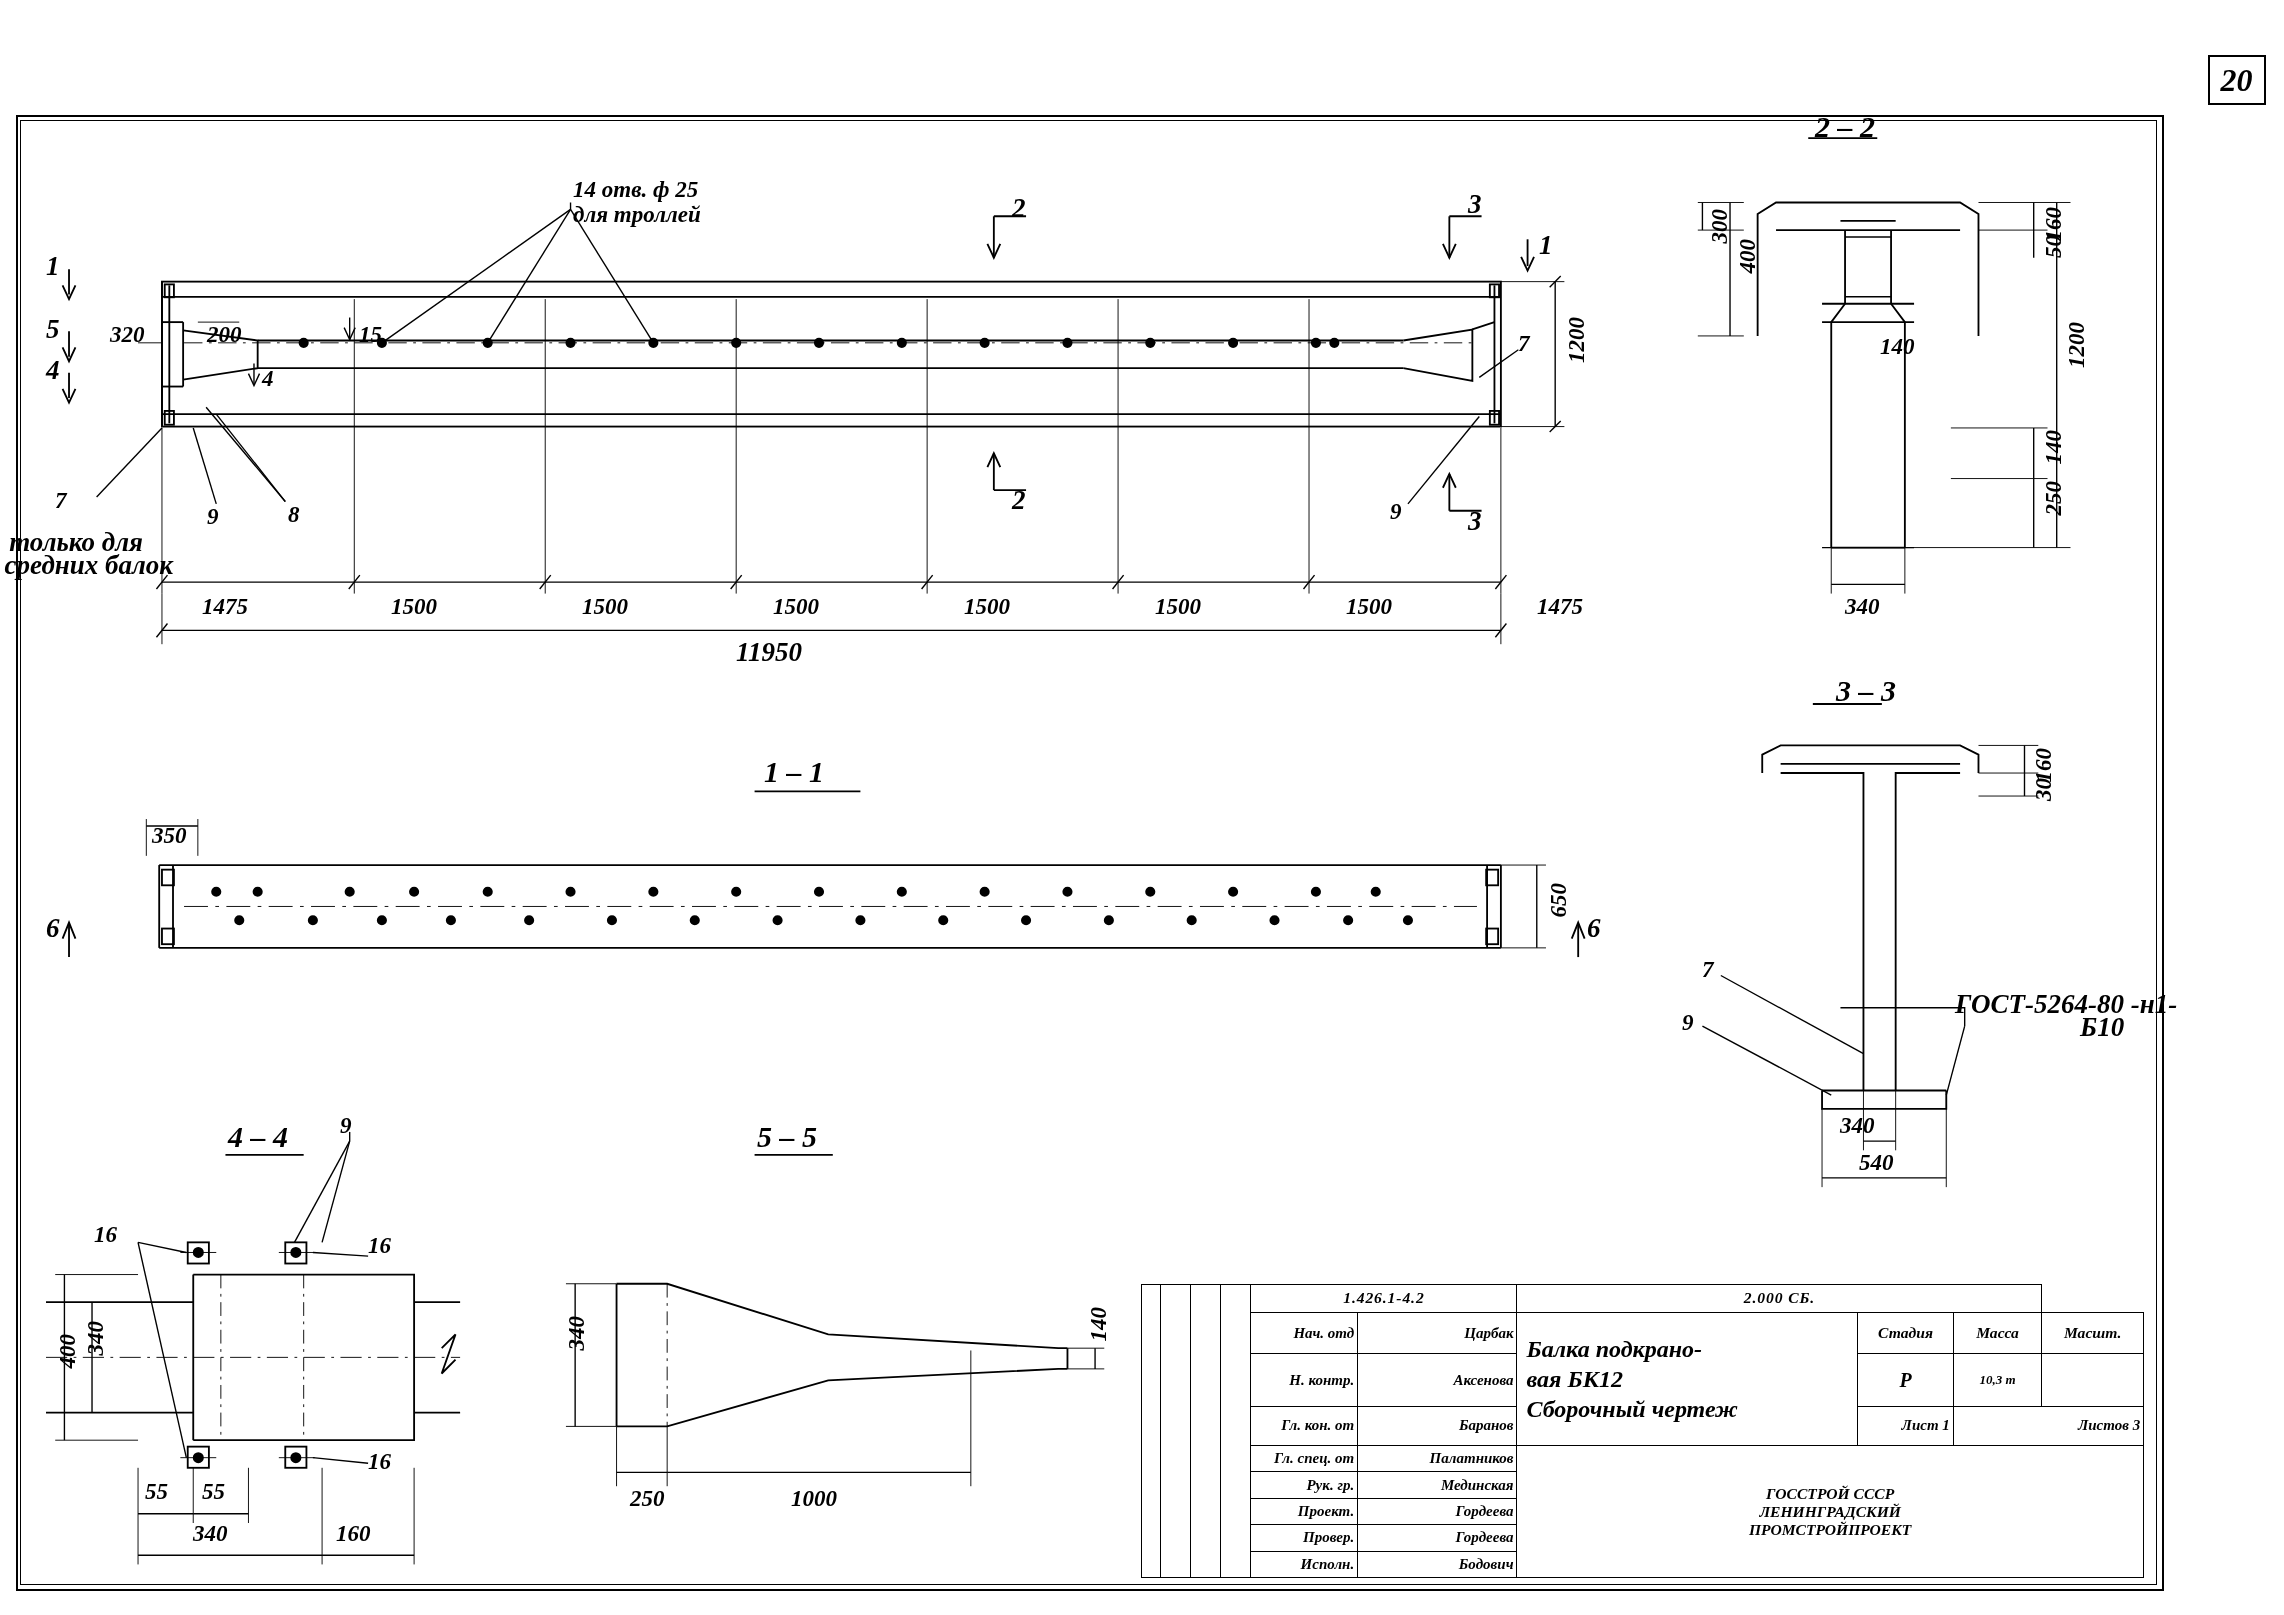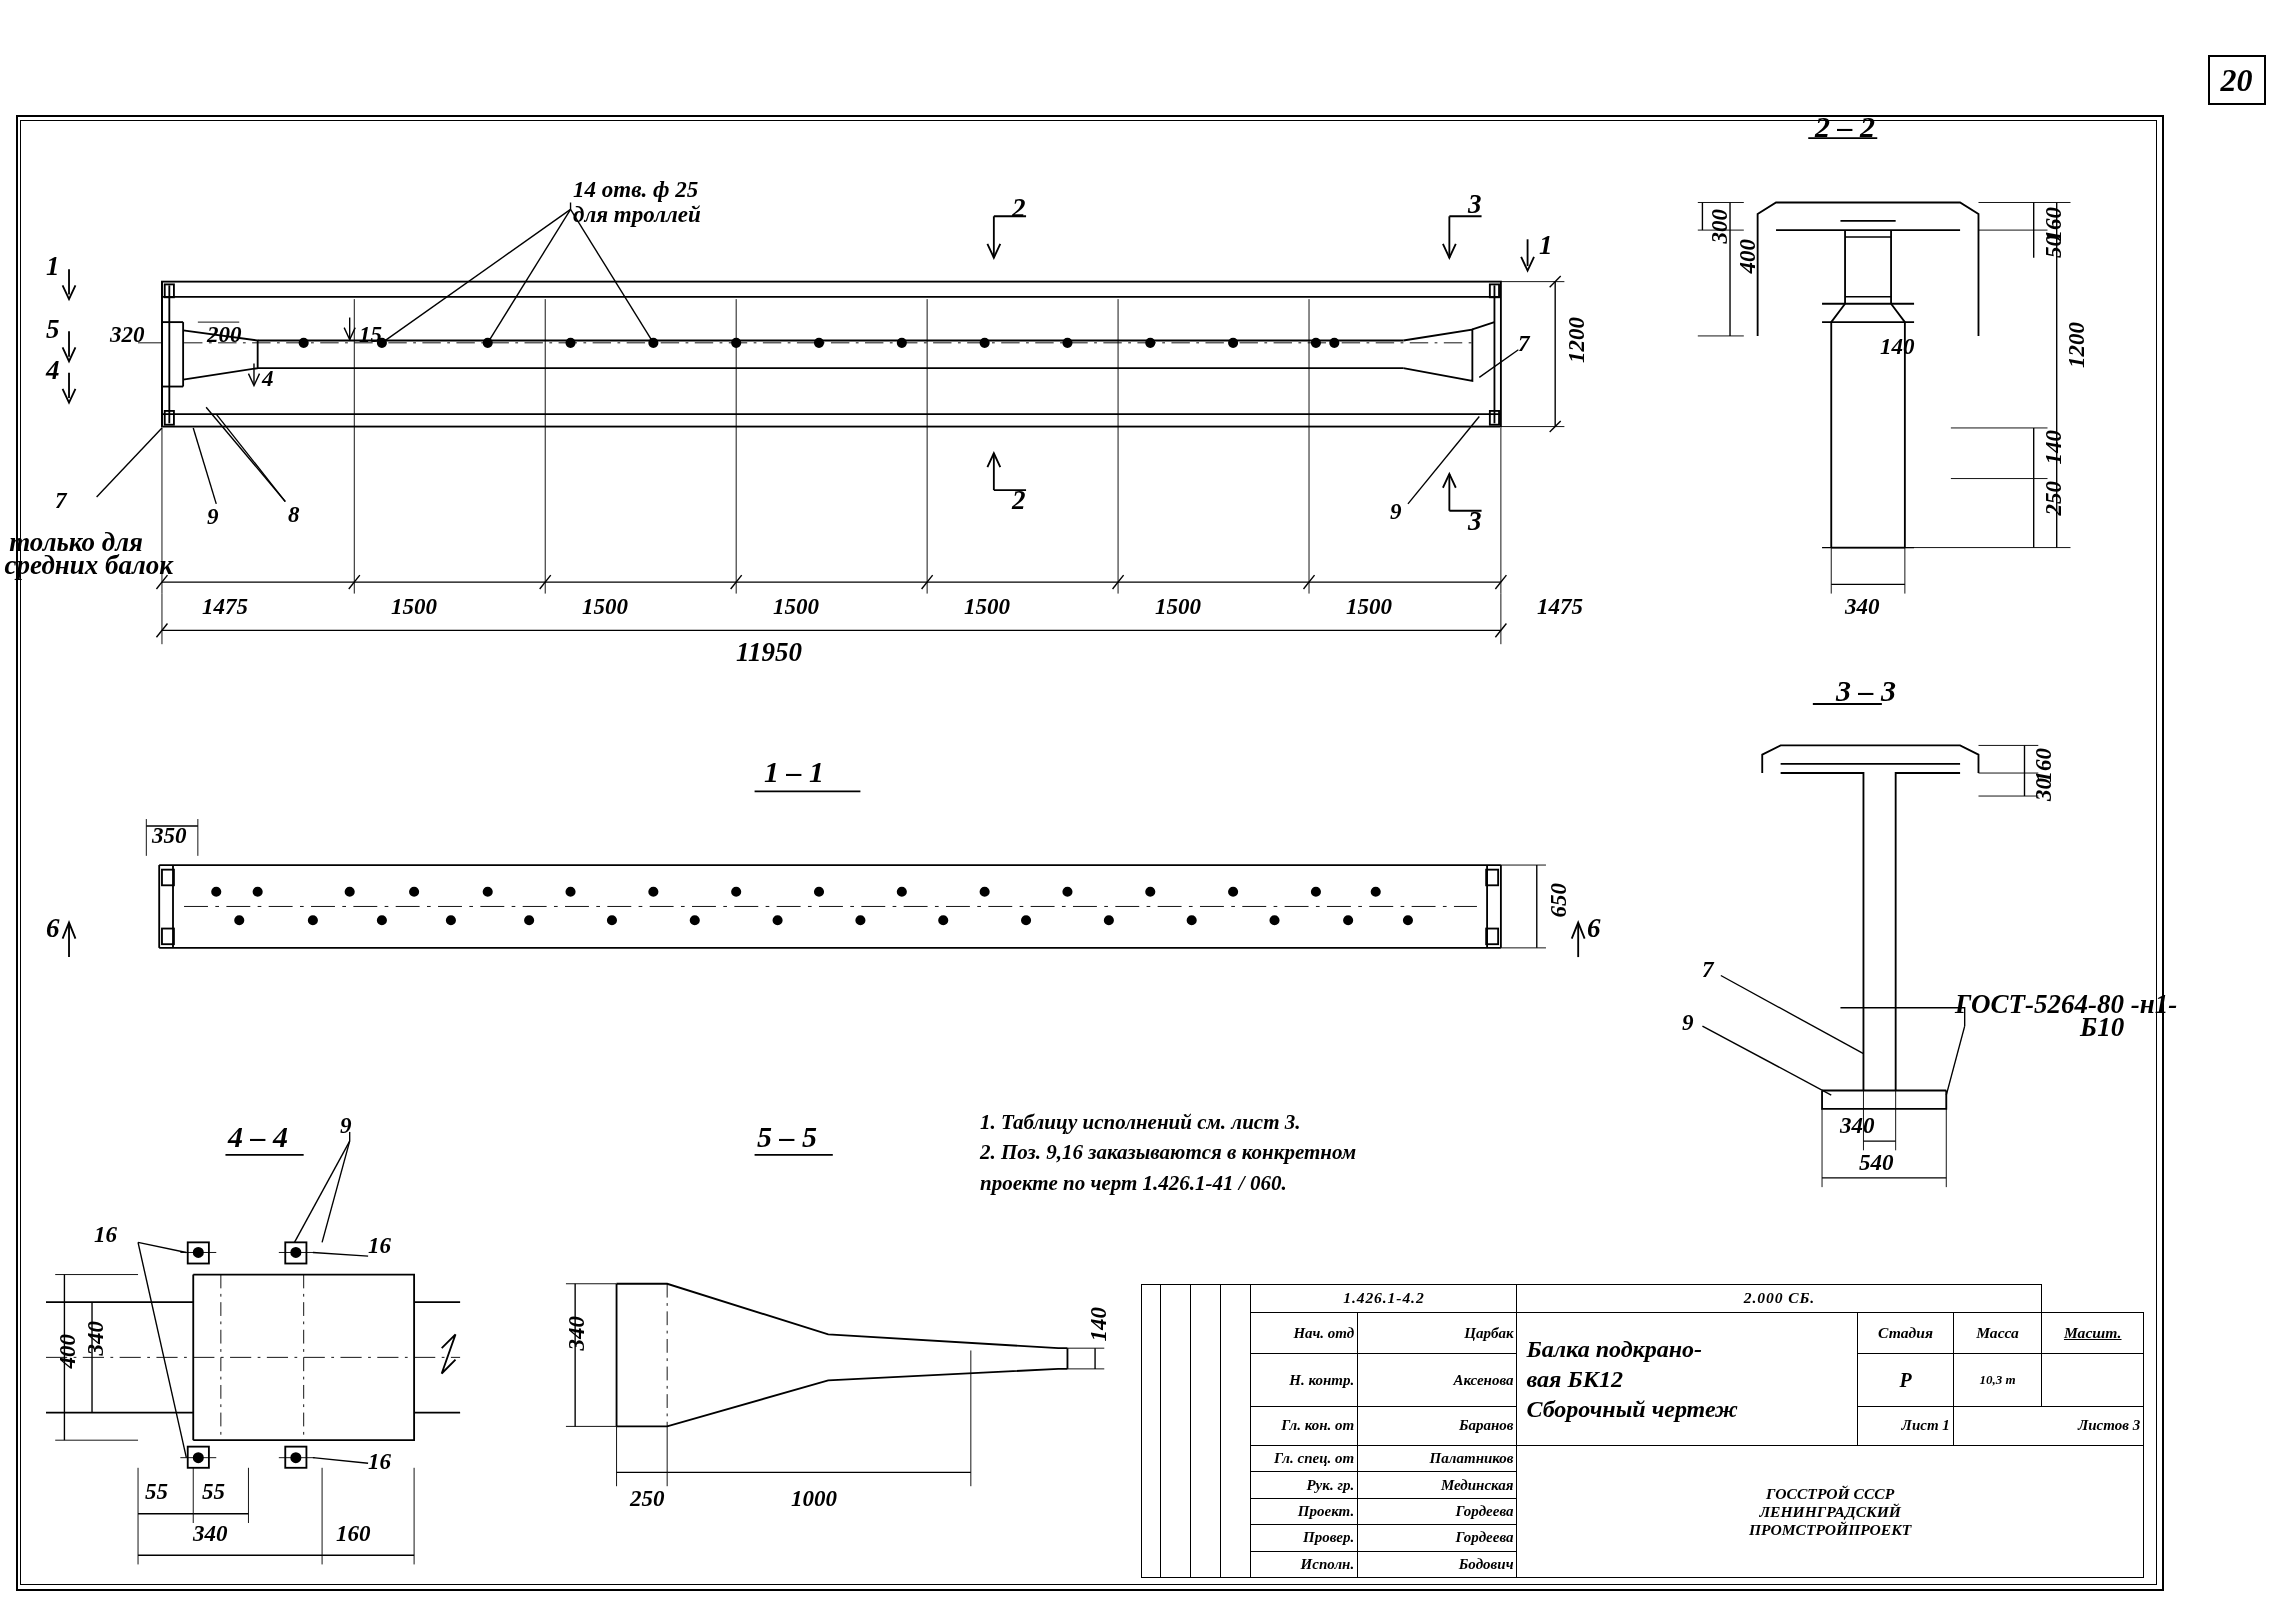--- a/index.html
+++ b/index.html
@@ -460,25 +460,20 @@
   <div class="lbl s26" style="left:202px;top:1479px;">55</div>
   <div class="lbl s26" style="left:193px;top:1521px;">340</div>
   <div class="lbl s26" style="left:336px;top:1521px;">160</div>
 
   <div class="lbl s34" style="left:757px;top:1120px;">5 – 5</div>
   <div class="lbl s26 vert" style="left:564px;top:1316px;">340</div>
   <div class="lbl s26 vert" style="left:1086px;top:1307px;">140</div>
   <div class="lbl s26" style="left:630px;top:1486px;">250</div>
   <div class="lbl s26" style="left:791px;top:1486px;">1000</div>
 
-  <div class="notes">
-    <div>1. Таблицу исполнений  см. лист 3.</div>
-    <div>2. Поз. 9,16 заказываются в конкретном</div>
-    <div>проекте по черт 1.426.1-41 / 060.</div>
-  </div>
 
   <div class="tb">
     <table>
       <tbody>
           <tr>
         <td rowspan="9" style="width:14px;padding:0;"></td>
         <td rowspan="9" style="width:23px;padding:0;"></td>
         <td rowspan="9" style="width:23px;padding:0;"></td>
         <td rowspan="9" style="width:23px;padding:0;"></td>
         <td colspan="2" class="bigcode">1.426.1-4.2</td>
@@ -487,21 +482,21 @@
       <tr>
         <td style="width:78px;" class="nm">Нач. отд</td>
         <td style="width:120px;" class="nm">Царбак</td>
         <td rowspan="3" style="width:258px;font-size:24px;line-height:1.25;padding-left:9.2px;">
           <div>Балка  подкрано-</div>
           <div>вая БК12</div>
           <div>Сборочный  чертеж</div>
         </td>
         <td class="ctr" style="width:69px;">Стадия</td>
         <td class="ctr" style="width:64px;">Масса</td>
-        <td class="ctr" style="width:74px;text-decoration:underline;">Масшт.</td>
+        <td class="ctr" style="width:74px;">Масшт.</td>
       </tr>
       <tr>
         <td class="nm">Н. контр.</td>
         <td class="nm">Аксенова</td>
         <td class="ctr" style="font-size:20px;">Р</td>
         <td class="ctr" style="font-size:13px;">10,3 т</td>
         <td class="ctr"></td>
       </tr>
       <tr>
         <td class="nm">Гл. кон. от</td>

